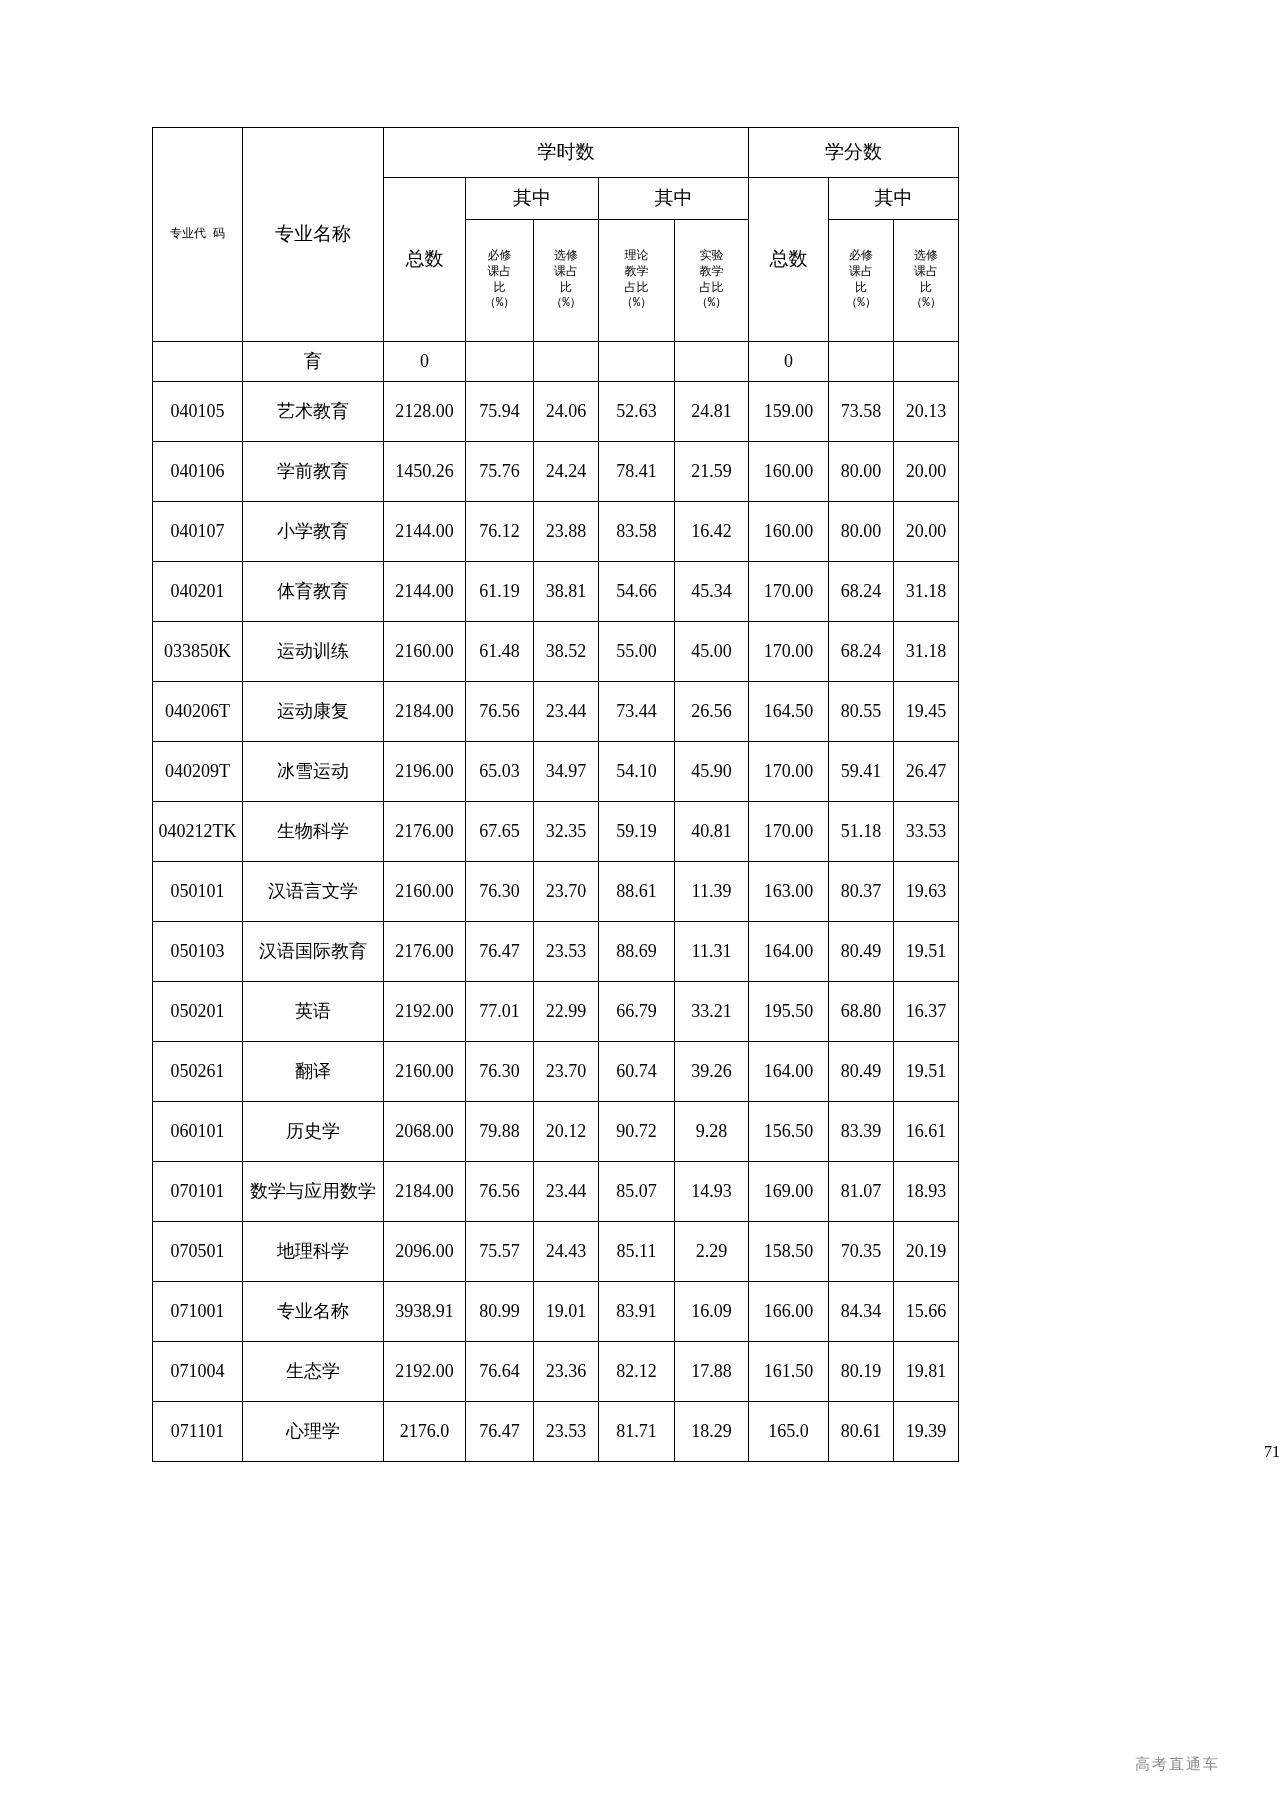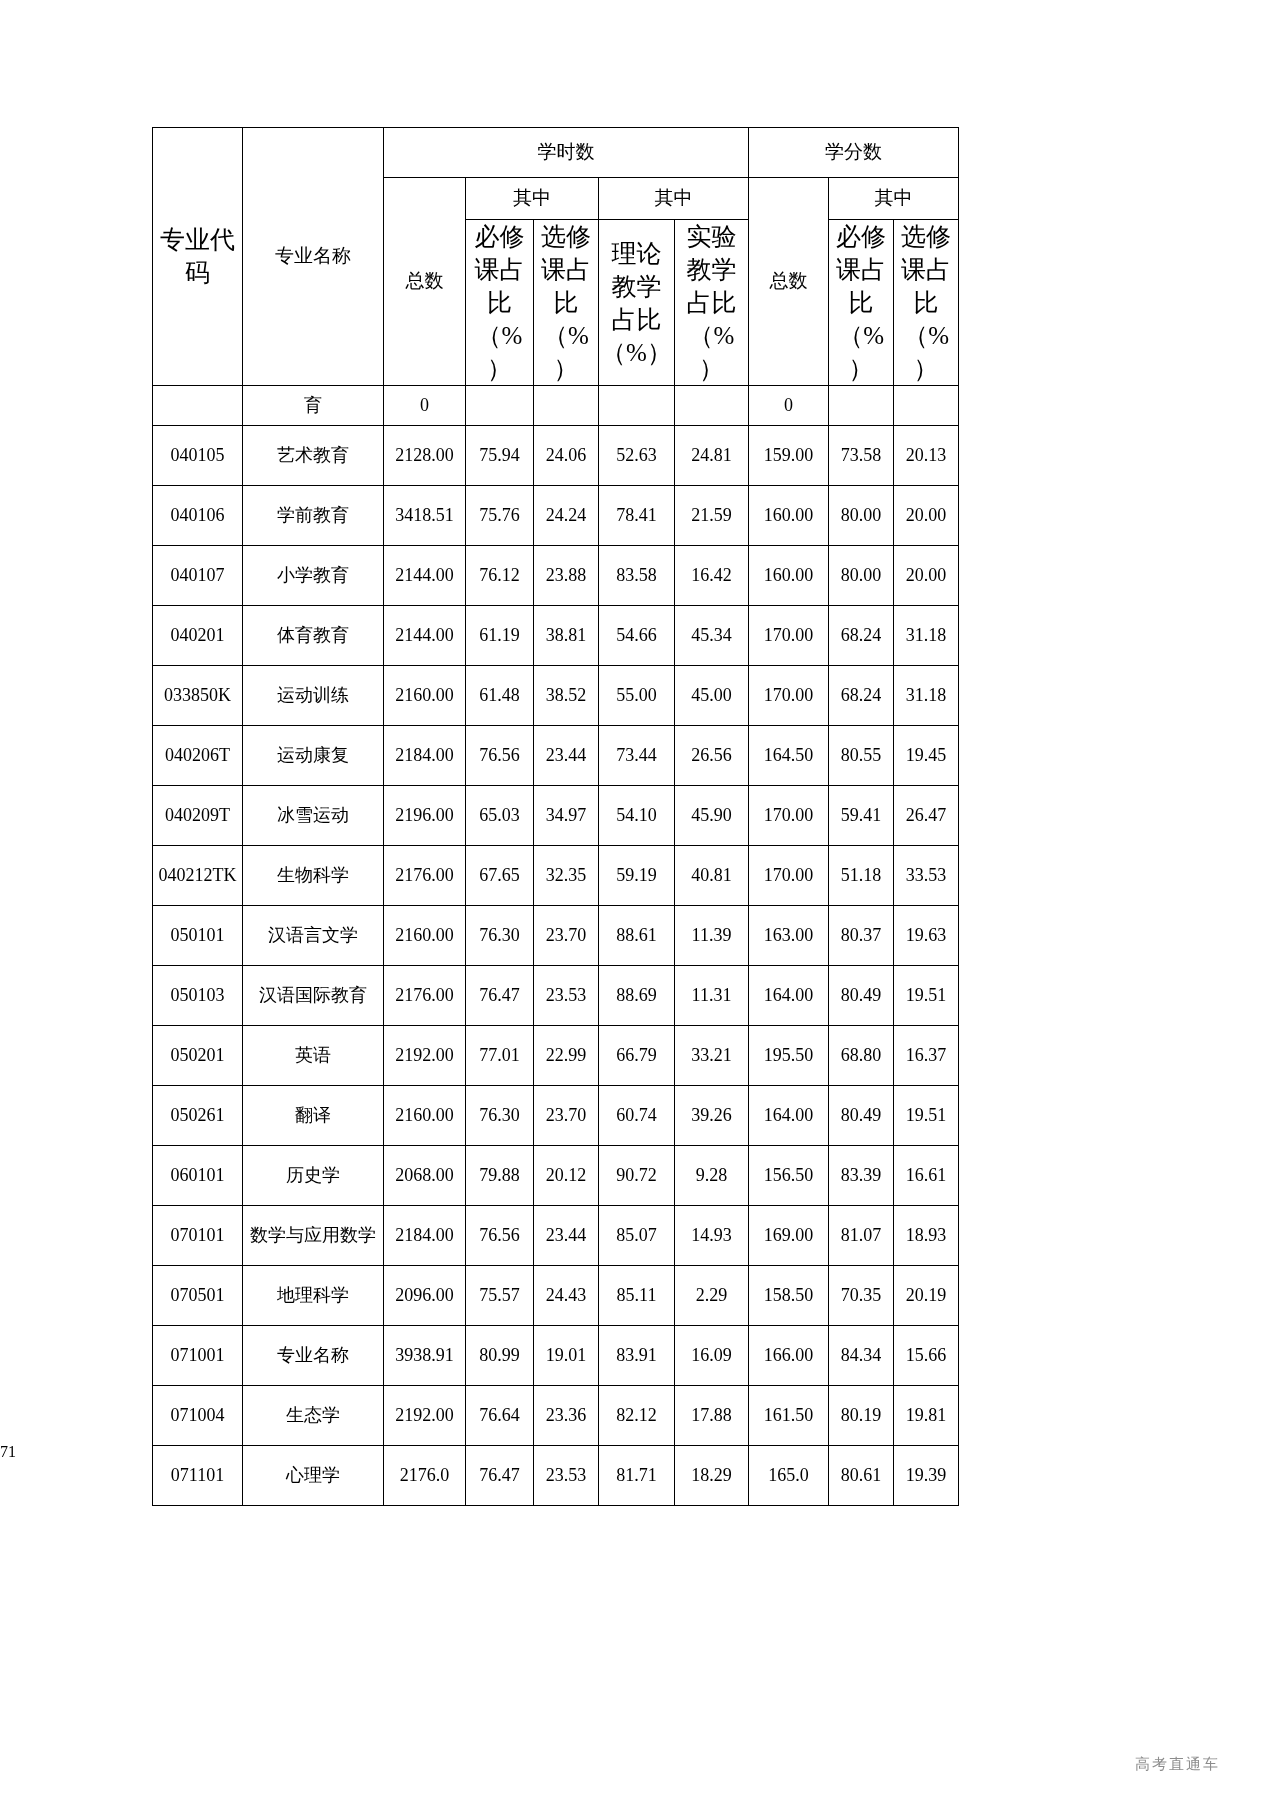--- a/index.html
+++ b/index.html
@@ -57,21 +57,21 @@
   col.c-h-ele   { width: 65px; }
   col.c-h-the   { width: 76px; }
   col.c-h-exp   { width: 74px; }
   col.c-cr-tot  { width: 80px; }
   col.c-cr-req  { width: 65px; }
   col.c-cr-ele  { width: 65px; }
 
   
   .hdr-group { height: 50px; font-size: 19px; }
   .hdr-sub   { height: 42px; font-size: 19px; }
-  .hdr-stack { height: 122px; font-size: 25px; }
+  .hdr-stack { height: 122px; font-size: 12px; font-family: Liberation Mono, monospace; }
 
   .stack-lines {
     display: block;
     line-height: 1.32;
   }
   .stack-lines span { display: block; }
 
   .vrt-label {
     display: block;
     line-height: 1.3;
@@ -87,21 +87,21 @@
   td.row-code { line-height: 1.35; }
 
   tr.data-row { height: 60px; }
   tr.data-row-first { height: 40px; }
 
   .page-number {
     position: absolute;
     left: 0;
     top: 1443px;
     width: 1280px;
-    text-align: left;
+    text-align: right;
     font-size: 16px;
     font-family: "Liberation Serif", "DejaVu Serif", serif;
     color: #000000;
   }
 
   .watermark {
     position: absolute;
     right: 60px;
     bottom: 36px;
     font-size: 15px;
@@ -225,21 +225,21 @@
             <td class="row-num">24.06</td>
             <td class="row-num">52.63</td>
             <td class="row-num">24.81</td>
             <td class="row-num">159.00</td>
             <td class="row-num">73.58</td>
             <td class="row-num">20.13</td>
           </tr>
           <tr class="data-row">
             <td class="row-code">040106</td>
             <td class="row-name">学前教育</td>
-            <td class="row-num">3418.51</td>
+            <td class="row-num">1450.26</td>
             <td class="row-num">75.76</td>
             <td class="row-num">24.24</td>
             <td class="row-num">78.41</td>
             <td class="row-num">21.59</td>
             <td class="row-num">160.00</td>
             <td class="row-num">80.00</td>
             <td class="row-num">20.00</td>
           </tr>
           <tr class="data-row">
             <td class="row-code">040107</td>

